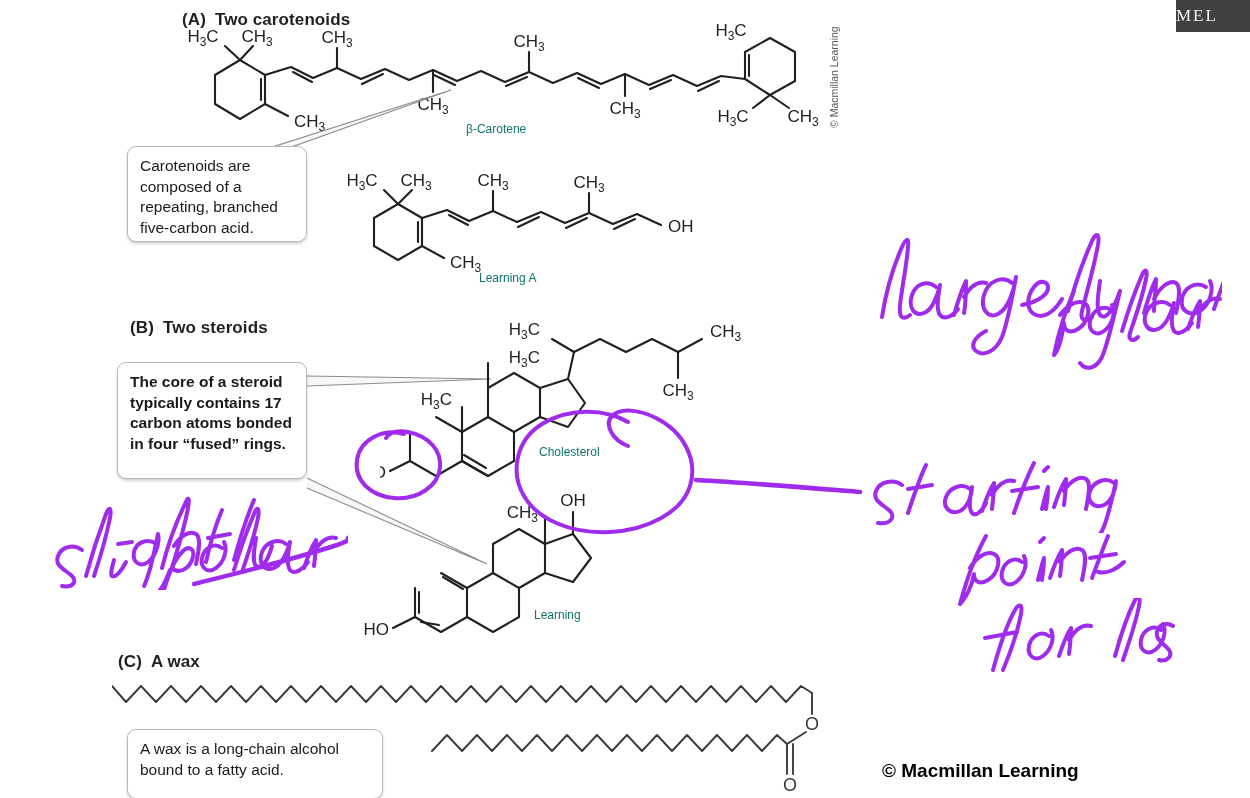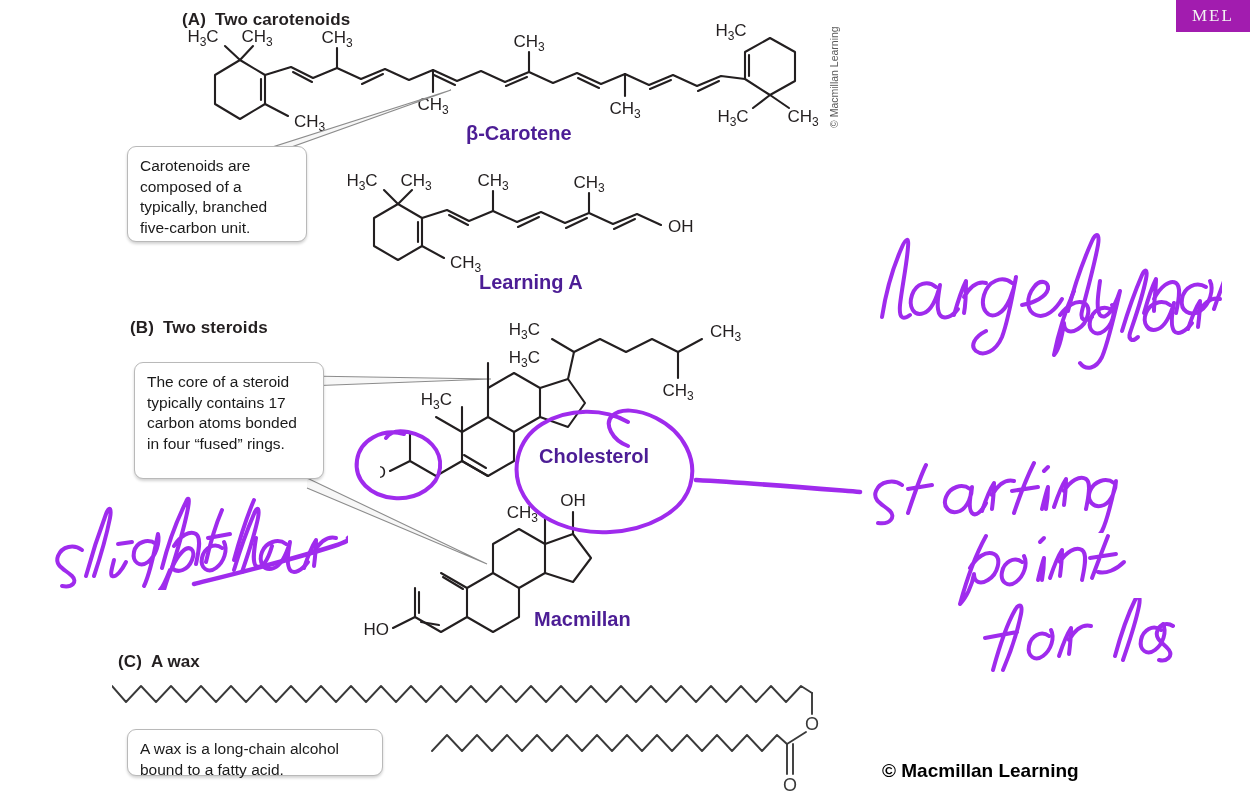--- a/index.html
+++ b/index.html
@@ -6,43 +6,43 @@
   body{width:1250px;height:798px;overflow:hidden;font-family:"Liberation Sans",sans-serif;}
   #page{position:relative;width:1250px;height:798px;background:#fff;}
 
   .abs{position:absolute;}
 
   
   .sec-head{font-weight:bold;font-size:17px;color:#231f20;letter-spacing:.1px;white-space:nowrap;}
   .sec-head .tag{margin-right:9px;}
 
   
-  .mol-name{font-weight:bold;font-size:20px;color:#4c1d95;white-space:nowrap;}
+  .mol-name{font-weight:normal;font-size:12px;color:#0f766e;white-space:nowrap;}
 
   
   .callout{
     background:#fff;border:1px solid #b9b9b9;border-radius:9px;
     box-shadow:0 2px 3px rgba(0,0,0,.18);
     font-size:15.5px;line-height:1.33;color:#1a1a1a;
     padding:9px 12px 10px 12px;box-sizing:border-box;
   }
 
   
   .copy-main{font-size:19px;font-weight:bold;color:#000;white-space:nowrap;}
   .copy-vert{
     font-size:10.5px;color:#5a5a5a;white-space:nowrap;
     transform-origin:0 0;transform:rotate(-90deg);
   }
 
   
   .mel-badge{
-    background:#a21caf;color:#f2f2f2;
+    background:#404040;color:#f2f2f2;
     font-family:"Liberation Serif",serif;font-size:17px;letter-spacing:2px;
     display:flex;align-items:center;justify-content:flex-start;
-    padding-left:16px;box-sizing:border-box;
+    padding-left:0;box-sizing:border-box;
   }
 
   svg{display:block;}
   .ink{fill:none;stroke:#9f2bed;stroke-linecap:round;stroke-linejoin:round;}
 </style>
 </head>
 <body>
 
 <div id="page">
 
@@ -101,21 +101,21 @@
     </g>
   </svg>
 
   <div class="abs mol-name" style="left:466px;top:122px;">β-Carotene</div>
 
   <svg class="abs" style="left:225px;top:85px;" width="230" height="90" viewBox="0 0 230 90">
     <polyline points="5,84 226,5 10,74" fill="#f7f7f7" stroke="#8c8c8c" stroke-width="1.1"></polyline>
   </svg>
 
   <div class="abs callout" style="left:127px;top:146px;width:180px;height:96px;">
-    <span>Carotenoids are composed of a typically, branched five-carbon unit.</span>
+    <span>Carotenoids are composed of a repeating, branched five-carbon acid.</span>
   </div>
 
   <svg class="abs" style="left:348px;top:168px;" width="360" height="110" viewBox="0 0 360 110">
     <g fill="none" stroke="#231f20" stroke-width="2.1" stroke-linecap="round" stroke-linejoin="round">
       <polyline points="50,36 26,50 26,78 50,92 74,78 74,50 50,36"></polyline>
       <line x1="70" y1="54" x2="70" y2="74"></line>
       <line x1="50" y1="36" x2="36" y2="22"></line>
       <line x1="50" y1="36" x2="64" y2="22"></line>
       <line x1="74" y1="78" x2="96" y2="90"></line>
       <polyline points="74,50 99,42 121,53 145,43 169,54 193,44 217,55 241,45 265,56 289,46 313,57"></polyline>
@@ -140,21 +140,21 @@
 
   <div class="abs sec-head" style="left:118px;top:318px;margin-left:12px;">
     <span class="tag">(B)</span><span>Two steroids</span>
   </div>
 
   <svg class="abs" style="left:305px;top:368px;" width="190" height="200" viewBox="0 0 190 200">
     <polyline points="2,8 186,11 2,18" fill="#f7f7f7" stroke="#8c8c8c" stroke-width="1.1"></polyline>
     <polyline points="2,110 182,196 2,120" fill="#f7f7f7" stroke="#8c8c8c" stroke-width="1.1"></polyline>
   </svg>
 
-  <div class="abs callout" style="left:134px;top:362px;width:190px;height:117px;">
+  <div class="abs callout" style="left:117px;top:362px;width:190px;height:117px;font-weight:bold;">
     <span>The core of a steroid typically contains 17 carbon atoms bonded in four “fused” rings.</span>
   </div>
 
   <svg class="abs" style="left:380px;top:306px;" width="380" height="190" viewBox="0 0 380 190">
     <g fill="none" stroke="#231f20" stroke-width="2.1" stroke-linecap="round" stroke-linejoin="round">
 
       <polyline points="30,126 30,155 56,170 82,155 82,126 56,111"></polyline>
 
       <polyline points="82,126 108,111 134,126 134,155 108,170 82,155"></polyline>
 
@@ -206,21 +206,21 @@
 
       <line x1="60" y1="139" x2="38" y2="150"></line>
     </g>
     <g font-family="Liberation Sans, sans-serif" font-size="17" fill="#231f20">
       <text x="218" y="28" text-anchor="middle">OH</text>
       <text x="183" y="40" text-anchor="end">CH<tspan font-size="12" dy="4">3</tspan></text>
       <text x="34" y="157" text-anchor="end">HO</text>
     </g>
   </svg>
 
-  <div class="abs mol-name" style="left:534px;top:608px;">Macmillan</div>
+  <div class="abs mol-name" style="left:534px;top:608px;">Learning</div>
 
   <div class="abs sec-head" style="left:118px;top:652px;">
     <span class="tag">(C)</span><span>A wax</span>
   </div>
 
   <svg class="abs" style="left:112px;top:678px;" width="720" height="115" viewBox="0 0 720 115">
     <g fill="none" stroke="#3a3a3a" stroke-width="1.9" stroke-linecap="round" stroke-linejoin="round">
 
       <polyline points="0,8 14,24 29,8 44,24 59,8 74,24 89,8 104,24 119,8 134,24 149,8 164,24 179,8 194,24 209,8 224,24 239,8 254,24 269,8 284,24 299,8 314,24 329,8 344,24 359,8 374,24 389,8 404,24 419,8 434,24 449,8 464,24 479,8 494,24 509,8 524,24 539,8 554,24 569,8 584,24 599,8 614,24 629,8 644,24 659,8 674,24 689,8 700,15"></polyline>
 
@@ -232,21 +232,21 @@
 
       <line x1="675" y1="66" x2="675" y2="96"></line>
       <line x1="681" y1="66" x2="681" y2="96"></line>
     </g>
     <g font-family="Liberation Sans, sans-serif" font-size="18" fill="#3a3a3a">
       <text x="700" y="52" text-anchor="middle">O</text>
       <text x="678" y="113" text-anchor="middle">O</text>
     </g>
   </svg>
 
-  <div class="abs callout" style="left:127px;top:729px;width:256px;height:47px;">
+  <div class="abs callout" style="left:127px;top:729px;width:256px;height:70px;">
     <span>A wax is a long-chain alcohol bound to a fatty acid.</span>
   </div>
 
   <div class="abs copy-main" style="left:882px;top:760px;">© Macmillan Learning</div>
 
   <div class="abs" style="left:828px;top:128px;width:14px;height:120px;">
     <div class="copy-vert" style="position:absolute;left:0;top:0;">© Macmillan Learning</div>
   </div>
 
   <svg class="abs" style="left:862px;top:225px;" width="360" height="145" viewBox="0 0 360 145">

